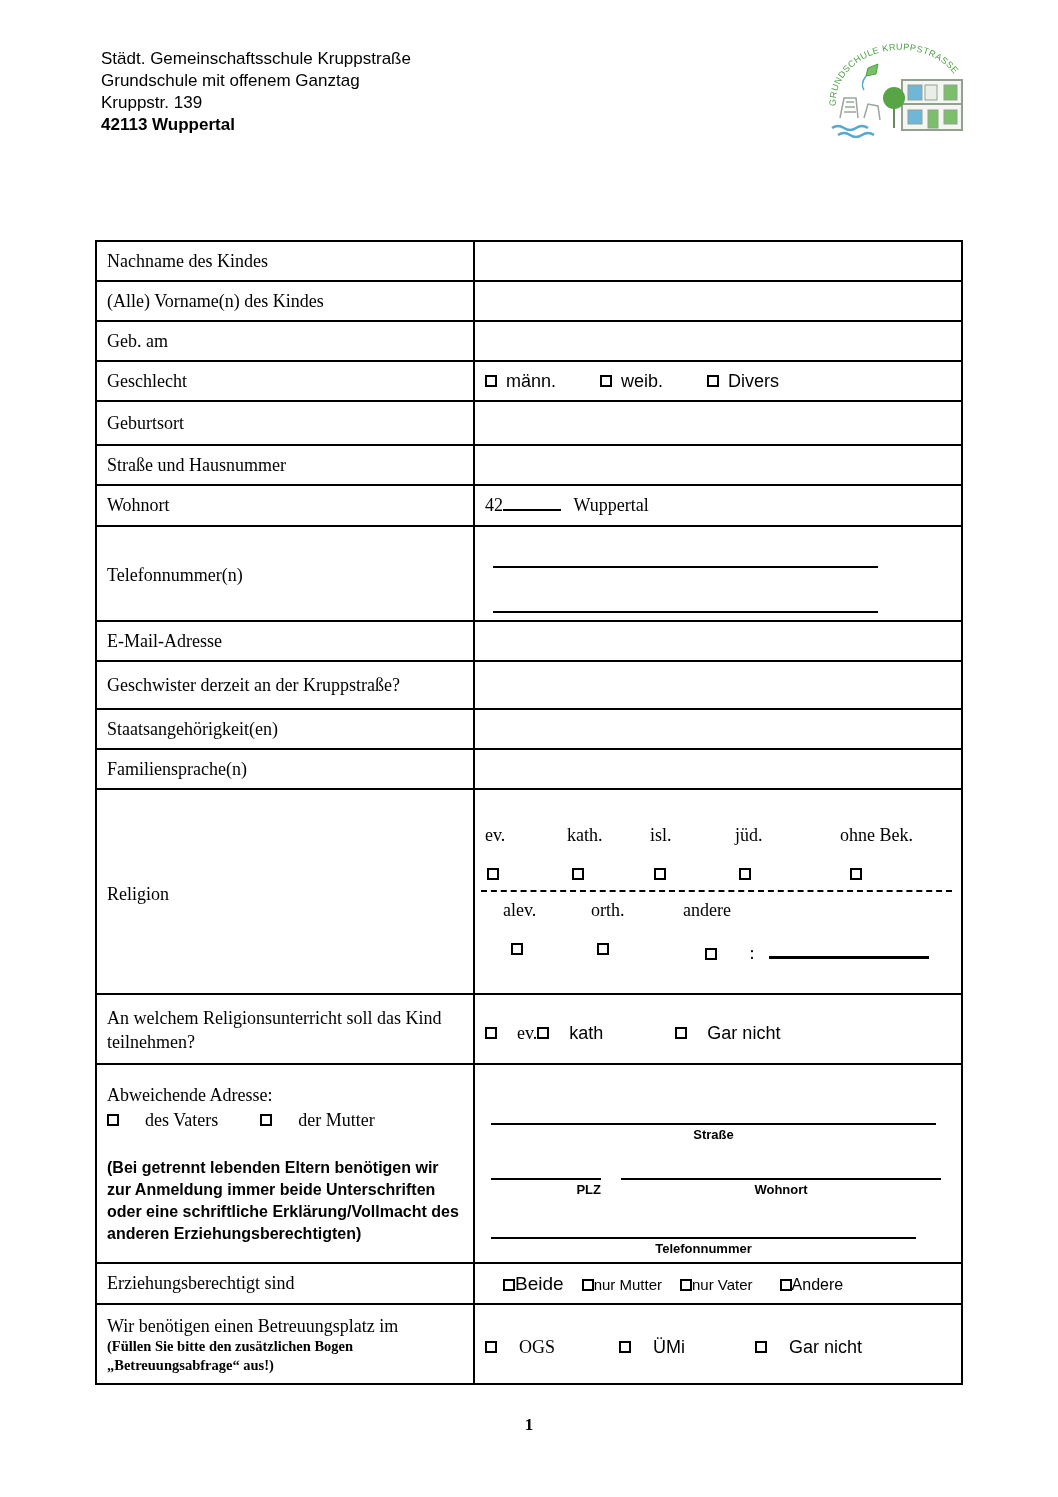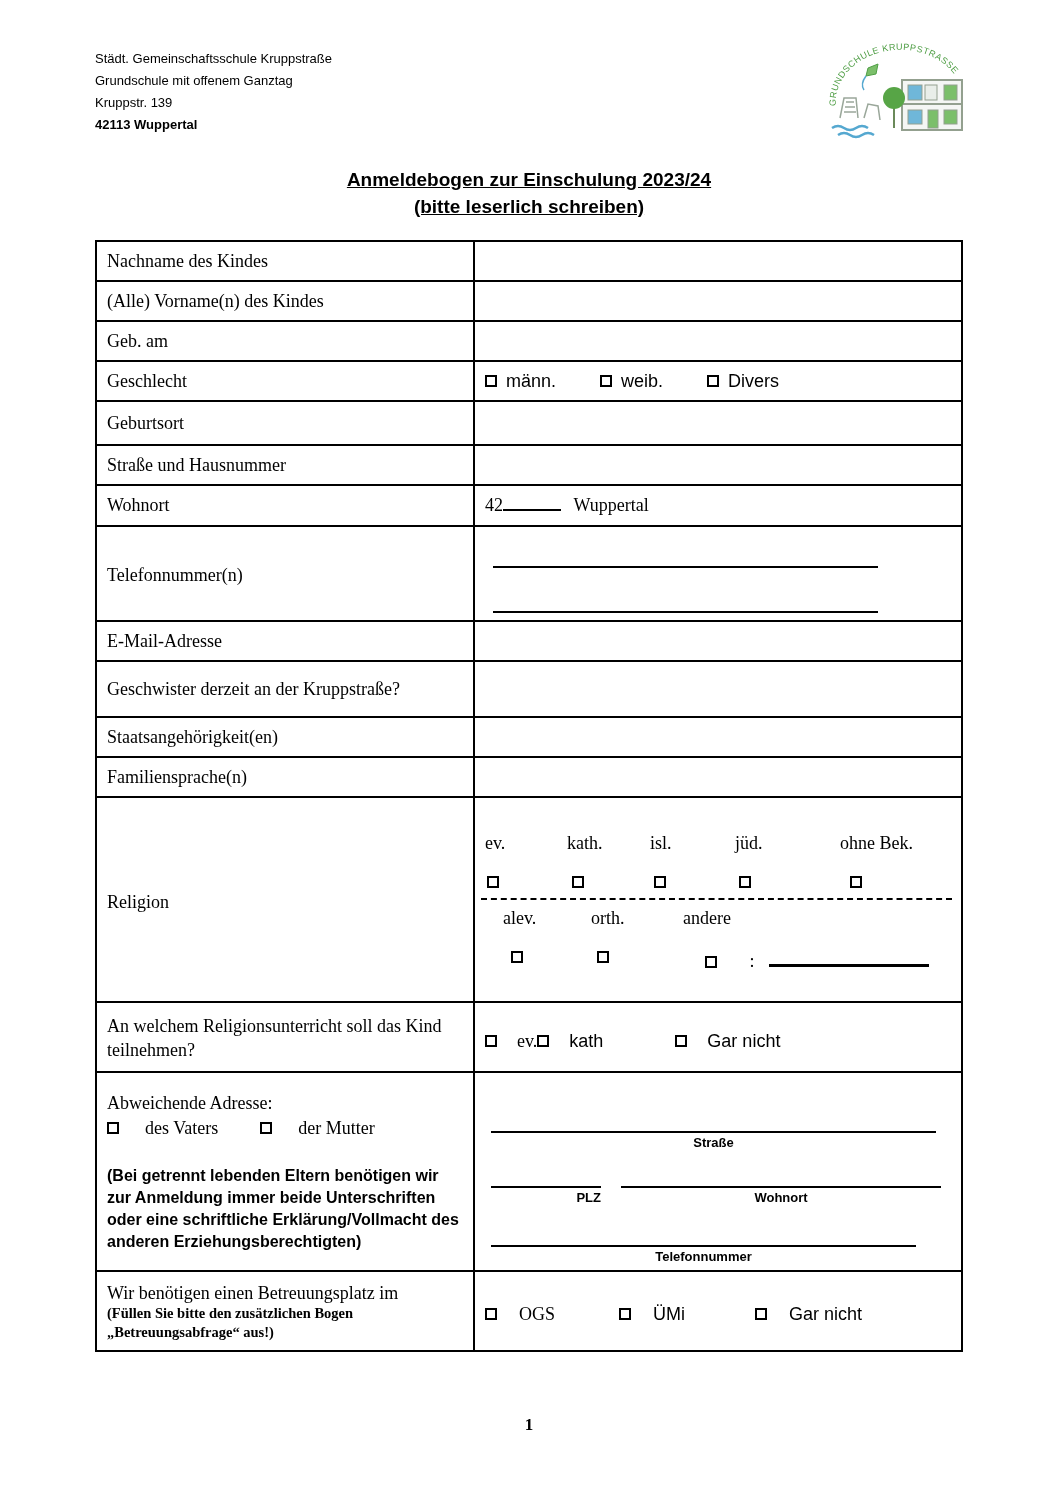--- a/index.html
+++ b/index.html
@@ -3,22 +3,22 @@
 <meta charset="utf-8">
 <style>
   * { margin:0; padding:0; box-sizing:border-box; }
   html,body { background:#e8e8e8; }
   .page {
     position:relative; width:1058px; height:1497px;
     background:#ffffff; margin:0 auto; overflow:hidden;
     font-family:"Liberation Serif", serif; color:#000;
   }
   
-  .header-text { position:absolute; left:95px; top:48px;
-    font-family:"Liberation Sans", sans-serif; font-size:13px; line-height:22px; }
+  .header-text { position:absolute; left:101px; top:48px;
+    font-family:"Liberation Sans", sans-serif; font-size:17px; line-height:22px; }
   .header-text .bold { font-weight:bold; }
   .logo { position:absolute; left:824px; top:40px; width:150px; height:100px; }
   
   .title { position:absolute; top:166px; left:0; width:100%; text-align:center;
     font-family:"Liberation Sans", sans-serif; font-weight:bold; font-size:19px; line-height:27px; }
   .title .u { text-decoration:underline; }
   
   table.form { position:absolute; left:95px; top:240px; width:868px;
     border-collapse:collapse; table-layout:fixed; }
   table.form td { border:2px solid #000; font-size:18px; padding:6px 10px; vertical-align:middle; }
@@ -99,24 +99,20 @@
       <path d="M 22,62 L 30,62 M 21,67 L 31,67 M 20,72 L 32,72"></path>
       <path d="M 40,78 L 44,64 L 54,66 L 56,80"></path>
     </g>
 
     <g stroke="#55a8d0" stroke-width="2.5" fill="none">
       <path d="M 8,88 Q 14,84 20,88 T 32,88 T 44,88"></path>
       <path d="M 14,95 Q 20,91 26,95 T 38,95 T 50,95"></path>
     </g>
   </svg>
 
-  <div class="title">
-    <div class="u">Anmeldebogen zur Einschulung 2023/24</div>
-    <div class="u">(bitte leserlich schreiben)</div>
-  </div>
 
   <table class="form">
     <tbody>
         <tr>
       <td class="lbl" style="height:40px">Nachname des Kindes</td>
       <td class="val"></td>
     </tr>
     <tr>
       <td class="lbl" style="height:40px">(Alle) Vorname(n) des Kindes</td>
       <td class="val"></td>
@@ -164,21 +160,21 @@
       <td class="val top">
         <div class="tel-line" style="margin-top:32px"></div>
         <div class="tel-line" style="margin-top:43px"></div>
       </td>
     </tr>
     <tr>
       <td class="lbl" style="height:40px">E-Mail-Adresse</td>
       <td class="val"></td>
     </tr>
     <tr>
-      <td class="lbl" style="height:56px">Geschwister derzeit an der Kruppstraße?</td>
+      <td class="lbl" style="height:48px">Geschwister derzeit an der Kruppstraße?</td>
       <td class="val"></td>
     </tr>
     <tr>
       <td class="lbl" style="height:40px">Staatsangehörigkeit(en)</td>
       <td class="val"></td>
     </tr>
     <tr>
       <td class="lbl" style="height:40px">Familiensprache(n)</td>
       <td class="val"></td>
     </tr>
@@ -273,20 +269,29 @@
           <div style="width:320px; margin-left:20px">
             <div class="blank-line"></div>
             <div class="fl-label">Wohnort</div>
           </div>
         </div>
         <div class="blank-line" style="margin-top:40px; width:425px"></div>
         <div class="fl-label" style="width:425px">Telefonnummer</div>
       </td>
     </tr>
     <tr>
+      <td class="lbl" style="height:41px">Erziehungsberechtigt sind</td>
+      <td class="val sans" style="padding-left:28px">
+        <span style="font-size:19px"><span class="cb"></span><span>Beide</span></span>
+        <span style="font-size:15px; margin-left:13px"><span class="cb"></span><span>nur Mutter</span></span>
+        <span style="font-size:15px; margin-left:13px"><span class="cb"></span><span>nur Vater</span></span>
+        <span style="font-size:16px; margin-left:22px"><span class="cb"></span><span>Andere</span></span>
+      </td>
+    </tr>
+    <tr>
       <td class="lbl top" style="height:80px; padding-top:8px">
         <div>Wir benötigen einen Betreuungsplatz im</div>
         <div style="font-size:14.5px; font-weight:bold; line-height:19px">
           <div>(Füllen Sie bitte den zusätzlichen Bogen</div>
           <div>„Betreuungsabfrage“ aus!)</div>
         </div>
       </td>
       <td class="val top" style="padding-top:12px">
         <div class="optrow" style="gap:0; font-size:18px;">
           <span class="opt" style="gap:22px">

